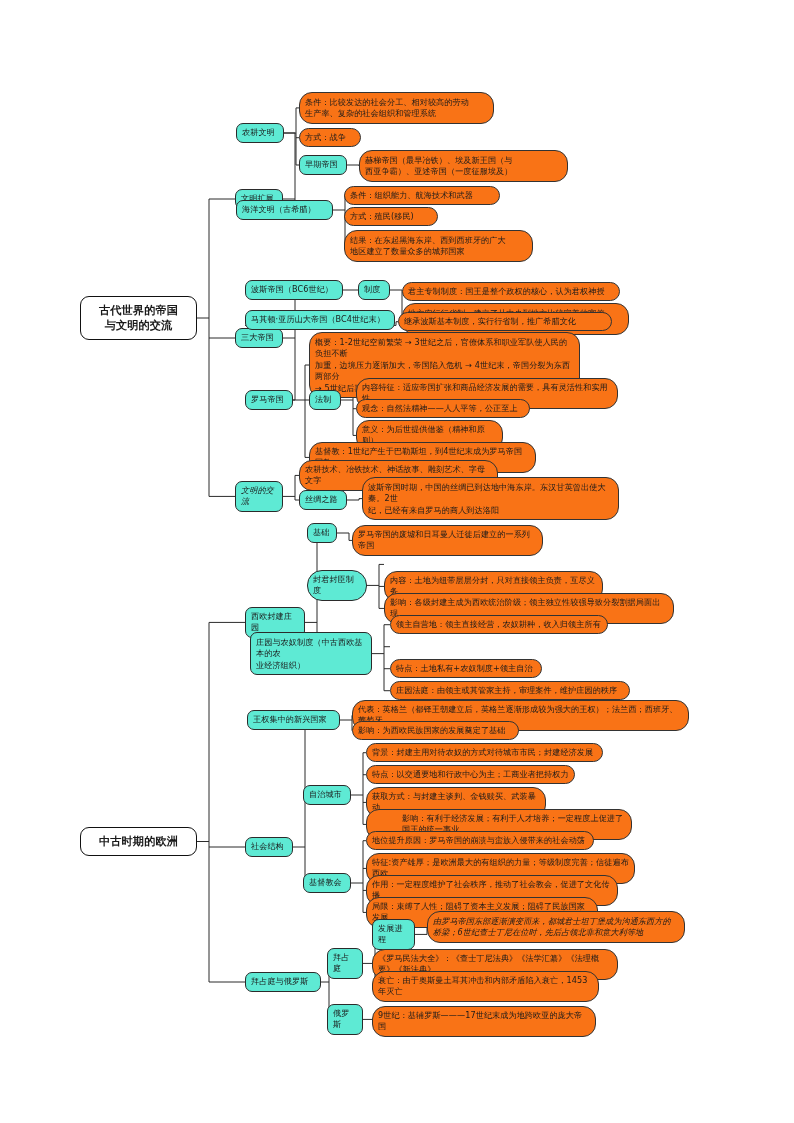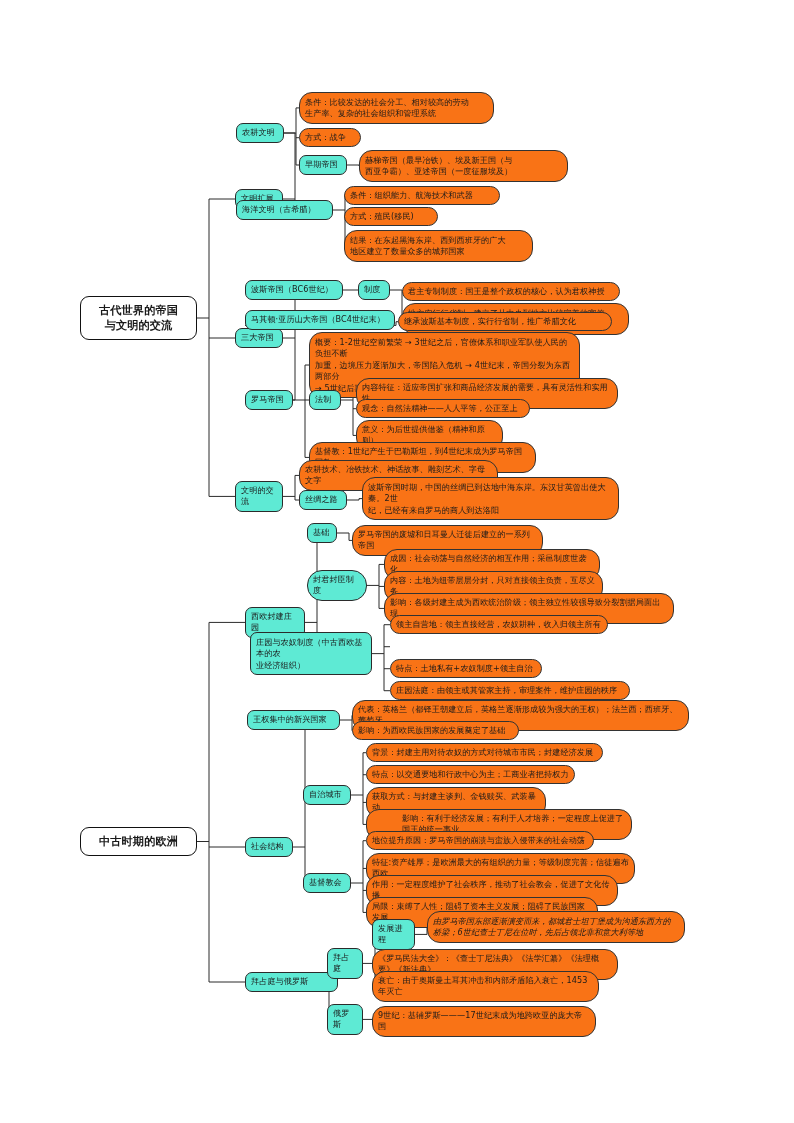--- a/index.html
+++ b/index.html
@@ -184,31 +184,30 @@
     <div class="node leaf" style="left: 398px; top: 312px; width: 214px; min-height: 17px;">继承波斯基本制度，实行行省制，推广希腊文化</div>
     <div class="node branch" style="left: 245px; top: 390px; width: 48px; min-height: 20px;">罗马帝国</div>
     <div class="node leaf leafwrap" style="left: 309px; top: 332px; width: 271px; min-height: 41px;">概要：1-2世纪空前繁荣 → 3世纪之后，官僚体系和职业军队使人民的负担不断
 加重，边境压力逐渐加大，帝国陷入危机 → 4世纪末，帝国分裂为东西两部分
 → 5世纪后期，西罗马帝国灭亡</div>
     <div class="node branch" style="left: 309px; top: 390px; width: 32px; min-height: 20px;">法制</div>
     <div class="node leaf" style="left: 356px; top: 378px; width: 262px; min-height: 17px;">内容特征：适应帝国扩张和商品经济发展的需要，具有灵活性和实用性</div>
     <div class="node leaf" style="left: 356px; top: 399px; width: 174px; min-height: 17px;">观念：自然法精神——人人平等，公正至上</div>
     <div class="node leaf" style="left: 356px; top: 420px; width: 147px; min-height: 17px;">意义：为后世提供借鉴（精神和原则）</div>
     <div class="node leaf" style="left: 309px; top: 442px; width: 227px; min-height: 17px;">基督教：1世纪产生于巴勒斯坦，到4世纪末成为罗马帝国国教</div>
-    <div class="node branch" style="left: 235px; top: 481px; width: 48px; min-height: 20px;">文明的交流</div>
+    <div class="node branch" style="left: 235px; top: 481px; width: 48px; min-height: 20px; font-style: italic;">文明的交流</div>
     <div class="node leaf" style="left: 299px; top: 460px; width: 199px; min-height: 17px;">农耕技术、冶铁技术、神话故事、雕刻艺术、字母文字</div>
     <div class="node branch" style="left: 299px; top: 490px; width: 48px; min-height: 20px;">丝绸之路</div>
     <div class="node leaf leafwrap" style="left: 362px; top: 477px; width: 257px; min-height: 30px;">波斯帝国时期，中国的丝绸已到达地中海东岸。东汉甘英曾出使大秦。2世
 纪，已经有来自罗马的商人到达洛阳</div>
     <div class="node root" style="left: 80px; top: 827px; width: 117px; min-height: 29px;">中古时期的欧洲</div>
     <div class="node branch" style="left: 245px; top: 607px; width: 60px; min-height: 20px;">西欧封建庄园</div>
     <div class="node branch" style="left: 307px; top: 523px; width: 30px; min-height: 20px;">基础</div>
     <div class="node leaf" style="left: 352px; top: 525px; width: 191px; min-height: 17px;">罗马帝国的废墟和日耳曼人迁徙后建立的一系列帝国</div>
     <div class="node branch" style="left: 307px; top: 570px; width: 60px; min-height: 20px; border-radius: 15px;">封君封臣制度</div>
-    <div class="node leaf" style="left: 384px; top: 549px; width: 216px; min-height: 17px;">成因：社会动荡与自然经济的相互作用；采邑制度世袭化</div>
     <div class="node leaf" style="left: 384px; top: 571px; width: 219px; min-height: 17px;">内容：土地为纽带层层分封，只对直接领主负责，互尽义务</div>
     <div class="node leaf" style="left: 384px; top: 593px; width: 290px; min-height: 17px;">影响：各级封建主成为西欧统治阶级；领主独立性较强导致分裂割据局面出现</div>
     <div class="node branch leafwrap" style="left: 250px; top: 632px; width: 122px; min-height: 30px;">庄园与农奴制度（中古西欧基本的农
 业经济组织）</div>
     <div class="node leaf" style="left: 390px; top: 615px; width: 218px; min-height: 17px;">领主自营地：领主直接经营，农奴耕种，收入归领主所有</div>
     <div class="node leaf" style="left: 390px; top: 659px; width: 152px; min-height: 17px;">特点：土地私有+农奴制度+领主自治</div>
     <div class="node leaf" style="left: 390px; top: 681px; width: 240px; min-height: 17px;">庄园法庭：由领主或其管家主持，审理案件，维护庄园的秩序</div>
     <div class="node branch" style="left: 245px; top: 837px; width: 48px; min-height: 20px;">社会结构</div>
     <div class="node branch" style="left: 247px; top: 710px; width: 93px; min-height: 20px;">王权集中的新兴国家</div>
     <div class="node leaf" style="left: 352px; top: 700px; width: 337px; min-height: 17px;">代表：英格兰（都铎王朝建立后，英格兰逐渐形成较为强大的王权）；法兰西；西班牙、葡萄牙</div>
@@ -216,21 +215,21 @@
     <div class="node branch" style="left: 303px; top: 785px; width: 48px; min-height: 20px;">自治城市</div>
     <div class="node leaf" style="left: 366px; top: 743px; width: 237px; min-height: 17px;">背景：封建主用对待农奴的方式对待城市市民；封建经济发展</div>
     <div class="node leaf" style="left: 366px; top: 765px; width: 209px; min-height: 17px;">特点：以交通要地和行政中心为主；工商业者把持权力</div>
     <div class="node leaf" style="left: 366px; top: 787px; width: 180px; min-height: 17px;">获取方式：与封建主谈判、金钱赎买、武装暴动</div>
     <div class="node leaf" style="left: 366px; top: 809px; width: 266px; min-height: 17px; padding-left: 35px;">影响：有利于经济发展；有利于人才培养；一定程度上促进了国王的统一事业</div>
     <div class="node branch" style="left: 303px; top: 873px; width: 48px; min-height: 20px;">基督教会</div>
     <div class="node leaf" style="left: 366px; top: 831px; width: 228px; min-height: 17px;">地位提升原因：罗马帝国的崩溃与蛮族入侵带来的社会动荡</div>
     <div class="node leaf" style="left: 366px; top: 853px; width: 269px; min-height: 17px;">特征:资产雄厚；是欧洲最大的有组织的力量；等级制度完善；信徒遍布西欧</div>
     <div class="node leaf" style="left: 366px; top: 875px; width: 252px; min-height: 17px;">作用：一定程度维护了社会秩序，推动了社会教会，促进了文化传播</div>
     <div class="node leaf" style="left: 366px; top: 897px; width: 232px; min-height: 17px;">局限：束缚了人性；阻碍了资本主义发展；阻碍了民族国家发展</div>
-    <div class="node branch" style="left: 245px; top: 972px; width: 93px; min-height: 20px; border-radius: 7px;">拜占庭与俄罗斯</div>
+    <div class="node branch" style="left: 245px; top: 972px; width: 76px; min-height: 20px; border-radius: 7px;">拜占庭与俄罗斯</div>
     <div class="node branch" style="left: 327px; top: 948px; width: 36px; min-height: 20px;">拜占庭</div>
     <div class="node branch" style="left: 372px; top: 919px; width: 43px; min-height: 20px;">发展进程</div>
     <div class="node leaf leafwrap" style="left: 427px; top: 911px; width: 258px; min-height: 30px; font-style: italic;">由罗马帝国东部逐渐演变而来，都城君士坦丁堡成为沟通东西方的
 桥梁；6世纪查士丁尼在位时，先后占领北非和意大利等地</div>
     <div class="node leaf" style="left: 372px; top: 949px; width: 246px; min-height: 17px;">《罗马民法大全》：《查士丁尼法典》《法学汇纂》《法理概要》《新法典》</div>
     <div class="node leaf" style="left: 372px; top: 971px; width: 227px; min-height: 17px;">衰亡：由于奥斯曼土耳其冲击和内部矛盾陷入衰亡，1453年灭亡</div>
     <div class="node branch" style="left: 327px; top: 1004px; width: 36px; min-height: 20px;">俄罗斯</div>
     <div class="node leaf" style="left: 372px; top: 1006px; width: 224px; min-height: 17px;">9世纪：基辅罗斯———17世纪末成为地跨欧亚的庞大帝国</div>
   </div>
 

